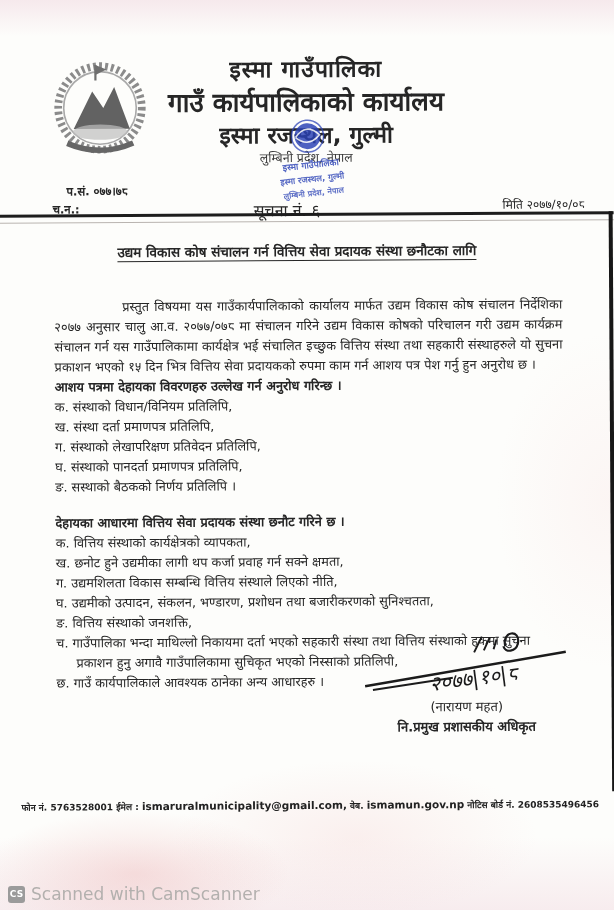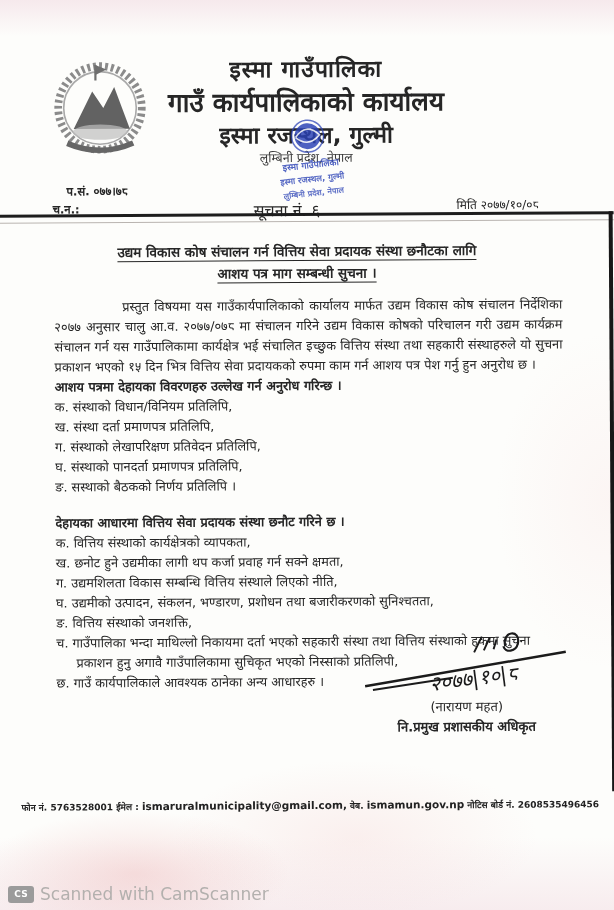--- a/index.html
+++ b/index.html
@@ -24,21 +24,21 @@
   .org .l1{font-size:23px;font-weight:bold;letter-spacing:1px;}
   .org .l2{font-size:26px;font-weight:bold;margin-top:4px;}
   .org .l3{font-size:23px;font-weight:bold;margin-top:4px;}
   .org .l4{font-size:12.5px;margin-top:2px;color:#3a3a3a;}
   .stamp{position:absolute;left:232px;top:116px;width:160px;height:110px;opacity:.92;}
 
   .meta{position:absolute;left:0;right:0;top:0;font-size:11.5px;}
   .refno{position:absolute;left:55px;top:182px;font-weight:bold;margin-left:12px;}
   .chn{position:absolute;left:53px;top:200px;font-weight:bold;}
   .noticeno{position:absolute;left:254px;top:199px;font-size:16px;}
-  .miti{position:absolute;left:457px;top:197px;font-size:12px;}
+  .miti{position:absolute;left:503px;top:197px;font-size:12px;}
 
   .rule-main{position:absolute;left:0;right:0;top:213px;height:2.5px;background:#1d1d1d;}
   .rule-faint{position:absolute;left:0;right:0;top:221px;height:1px;background:#b9b4b0;}
   .edge-right{position:absolute;right:1px;top:213px;width:4px;height:580px;background:#171717;}
 
   
   .subject{position:absolute;left:0;right:20px;top:240px;text-align:center;
            font-size:13.5px;font-weight:bold;line-height:1.65;}
   .subject span{text-decoration:underline;text-underline-offset:4px;}
 
@@ -58,21 +58,21 @@
   .sig .title{font-size:13px;font-weight:bold;margin-top:2px;}
 
   
   .footer{position:absolute;left:0;right:0;top:799px;text-align:center;
           font-size:9px;font-weight:bold;color:#222;}
   .footer .em{font-size:10.5px;}
 
   
   .watermark{position:absolute;left:8px;top:884px;display:flex;align-items:center;gap:6px;}
   .cs-badge{display:inline-flex;align-items:center;justify-content:center;
-            width:26px;height:17px;border-radius:3px;background:#9b9b9b;
+            width:17px;height:17px;border-radius:3px;background:#9b9b9b;
             color:#fff;font-size:9px;font-weight:bold;}
   .wm-text{color:#b3b0ae;font-size:17px;}
 </style>
 </head>
 <body>
 
 <div class="page">
   <div class="tilt">
 
     <svg class="logo" viewBox="0 0 100 100" aria-hidden="true">
@@ -109,21 +109,20 @@
       <div class="noticeno">सूचना नं. ६</div>
       <div class="miti">मिति २०७७/१०/०८</div>
     </div>
 
     <div class="rule-main"></div>
     <div class="rule-faint"></div>
     <div class="edge-right"></div>
 
     <div class="subject">
       <span>उद्यम विकास कोष संचालन गर्न वित्तिय सेवा प्रदायक संस्था छनौटका लागि</span><br>
-      <span>आशय पत्र माग सम्बन्धी सुचना ।</span>
     </div>
 
     <div class="docbody">
       <p class="para">प्रस्तुत विषयमा यस गाउँकार्यपालिकाको कार्यालय मार्फत उद्यम विकास कोष संचालन निर्देशिका २०७७ अनुसार चालु आ.व. २०७७/०७८ मा संचालन गरिने उद्यम विकास कोषको परिचालन गरी उद्यम कार्यक्रम संचालन गर्न यस गाउँपालिकामा कार्यक्षेत्र भई संचालित इच्छुक वित्तिय संस्था तथा सहकारी संस्थाहरुले यो सुचना प्रकाशन भएको १५ दिन भित्र वित्तिय सेवा प्रदायकको रुपमा काम गर्न आशय पत्र पेश गर्नु हुन अनुरोध छ ।</p>
 
       <div class="list-heading">आशय पत्रमा देहायका विवरणहरु उल्लेख गर्न अनुरोध गरिन्छ ।</div>
       <ul class="list">
         <li>क. संस्थाको विधान/विनियम प्रतिलिपि,</li>
         <li>ख. संस्था दर्ता प्रमाणपत्र प्रतिलिपि,</li>
         <li>ग. संस्थाको लेखापरिक्षण प्रतिवेदन प्रतिलिपि,</li>

